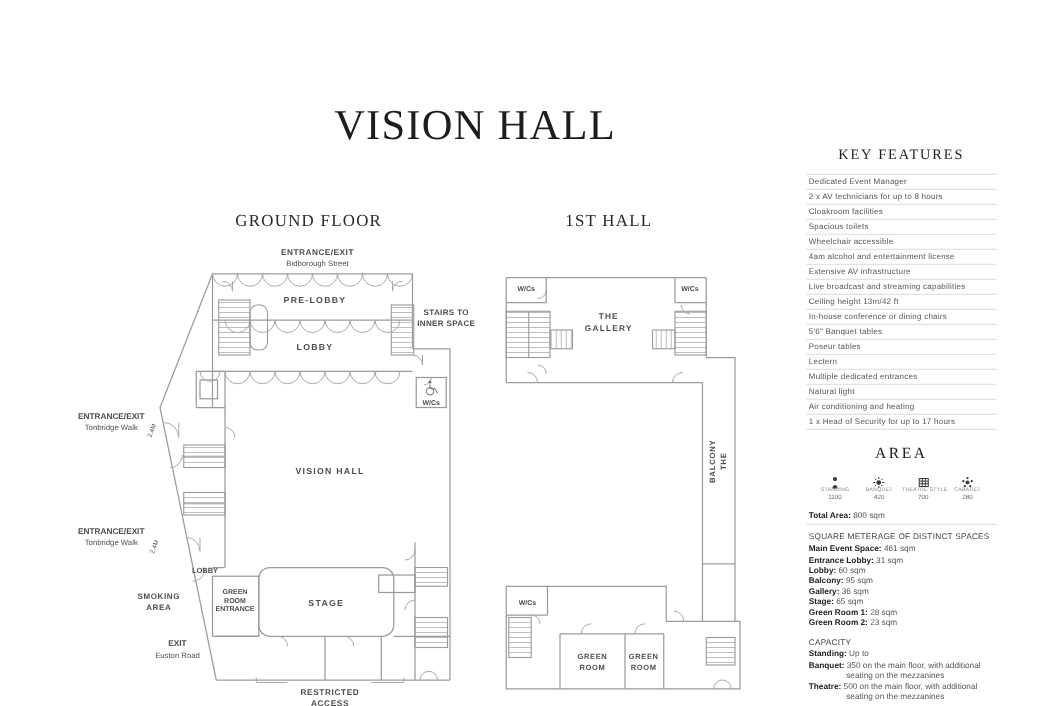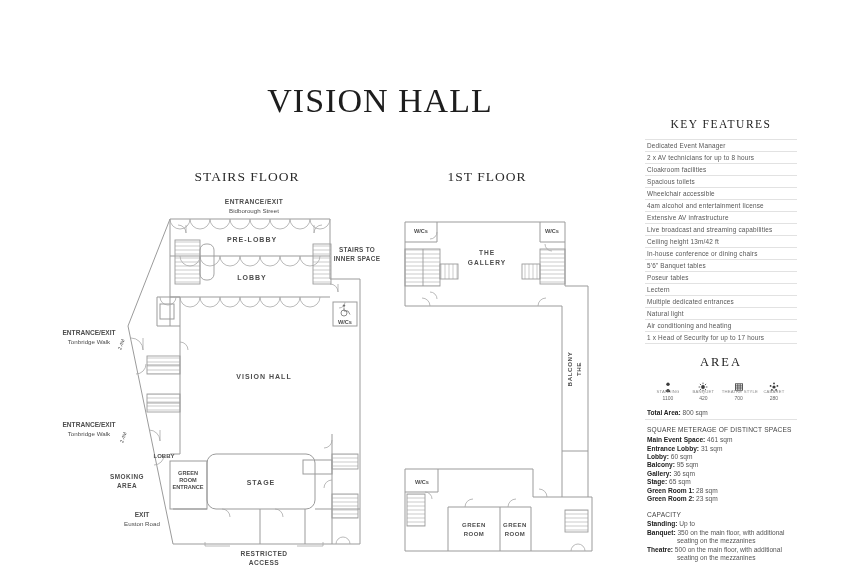--- a/index.html
+++ b/index.html
@@ -37,22 +37,22 @@
   .cap-row{font-size:6.6px;line-height:8px;color:#555;padding-left:30px;text-indent:-30px;margin-top:1px;}
   .footer{margin-top:6px;padding:3.5px 2px;font-size:6.6px;line-height:8.5px;color:#555;
           border-top:1px solid #e2e2e2;border-bottom:1px solid #e2e2e2;}
 </style>
 </head>
 <body>
 
 <div class="page">
 
   <div class="serif main-title">VISION HALL</div>
-  <div class="serif floor-title gf-title">STAIRS FLOOR</div>
-  <div class="serif floor-title ff-title">1ST FLOOR</div>
+  <div class="serif floor-title gf-title">GROUND FLOOR</div>
+  <div class="serif floor-title ff-title">1ST HALL</div>
 
   <svg class="plan" style="left:60px;top:148px" width="330" height="385" viewBox="0 0 330 385">
     <defs>
       <pattern id="gH" width="4" height="4" patternUnits="userSpaceOnUse">
         <path d="M0,2 H4" stroke="#b3b3b3" stroke-width="0.7"></path>
       </pattern>
       <pattern id="gV" width="4" height="4" patternUnits="userSpaceOnUse">
         <path d="M2,0 V4" stroke="#b3b3b3" stroke-width="0.7"></path>
       </pattern>
     </defs>

